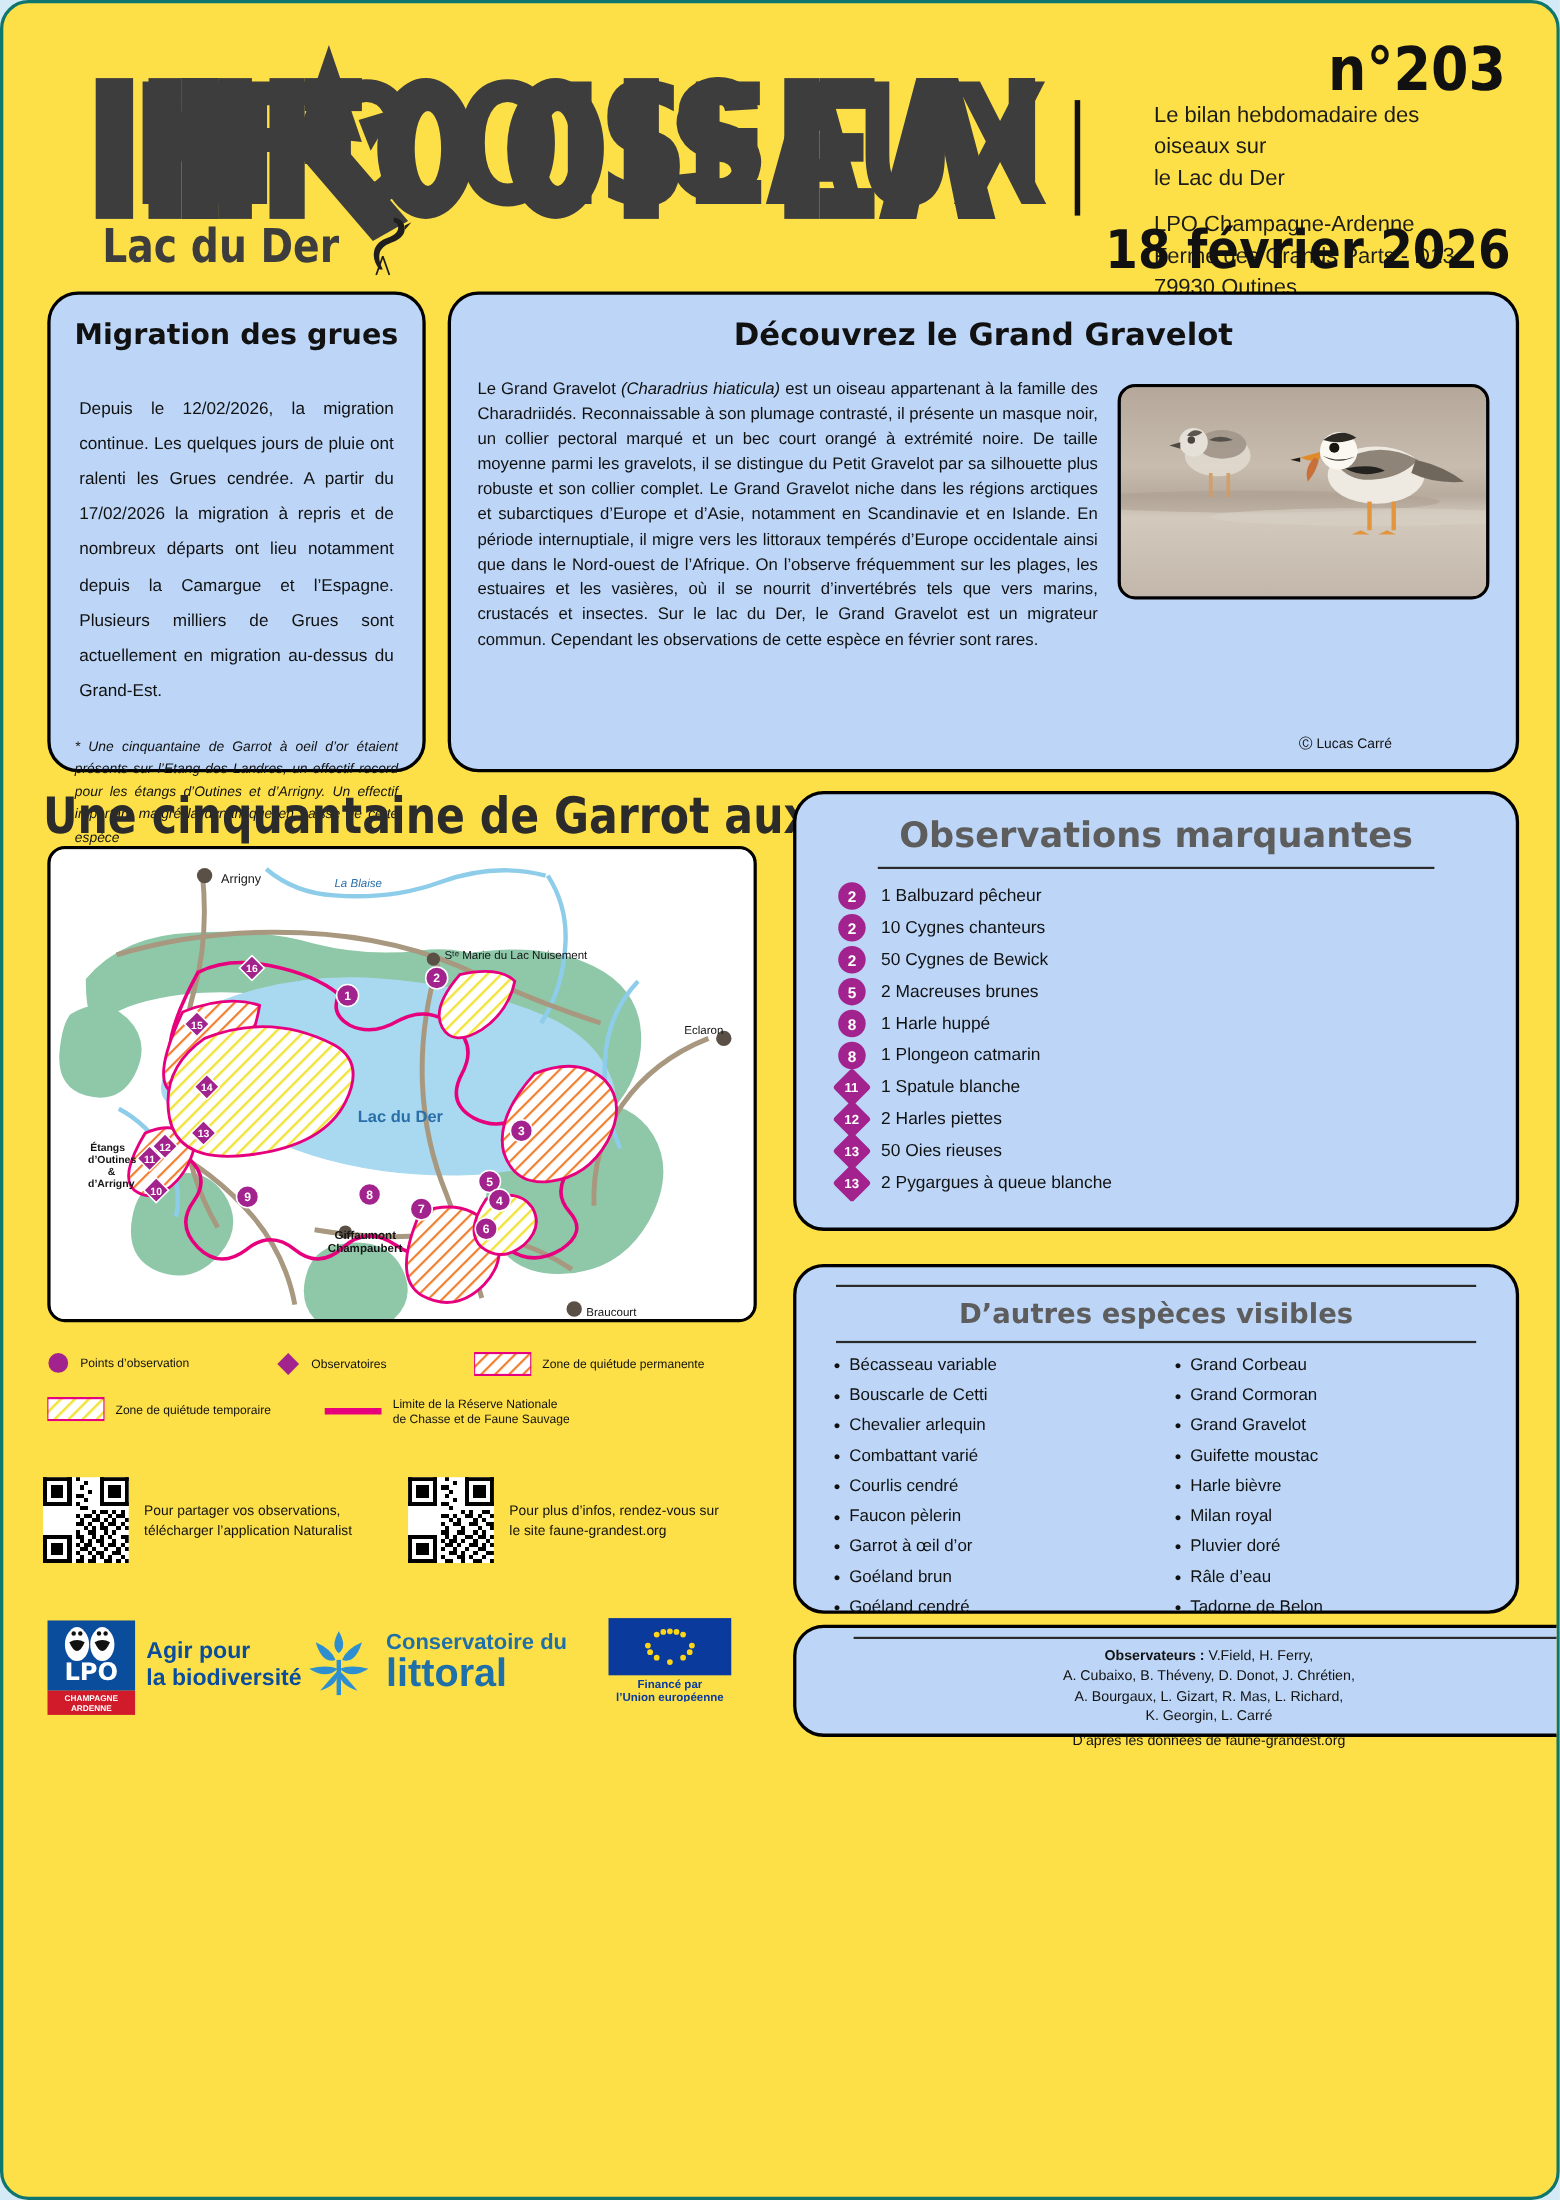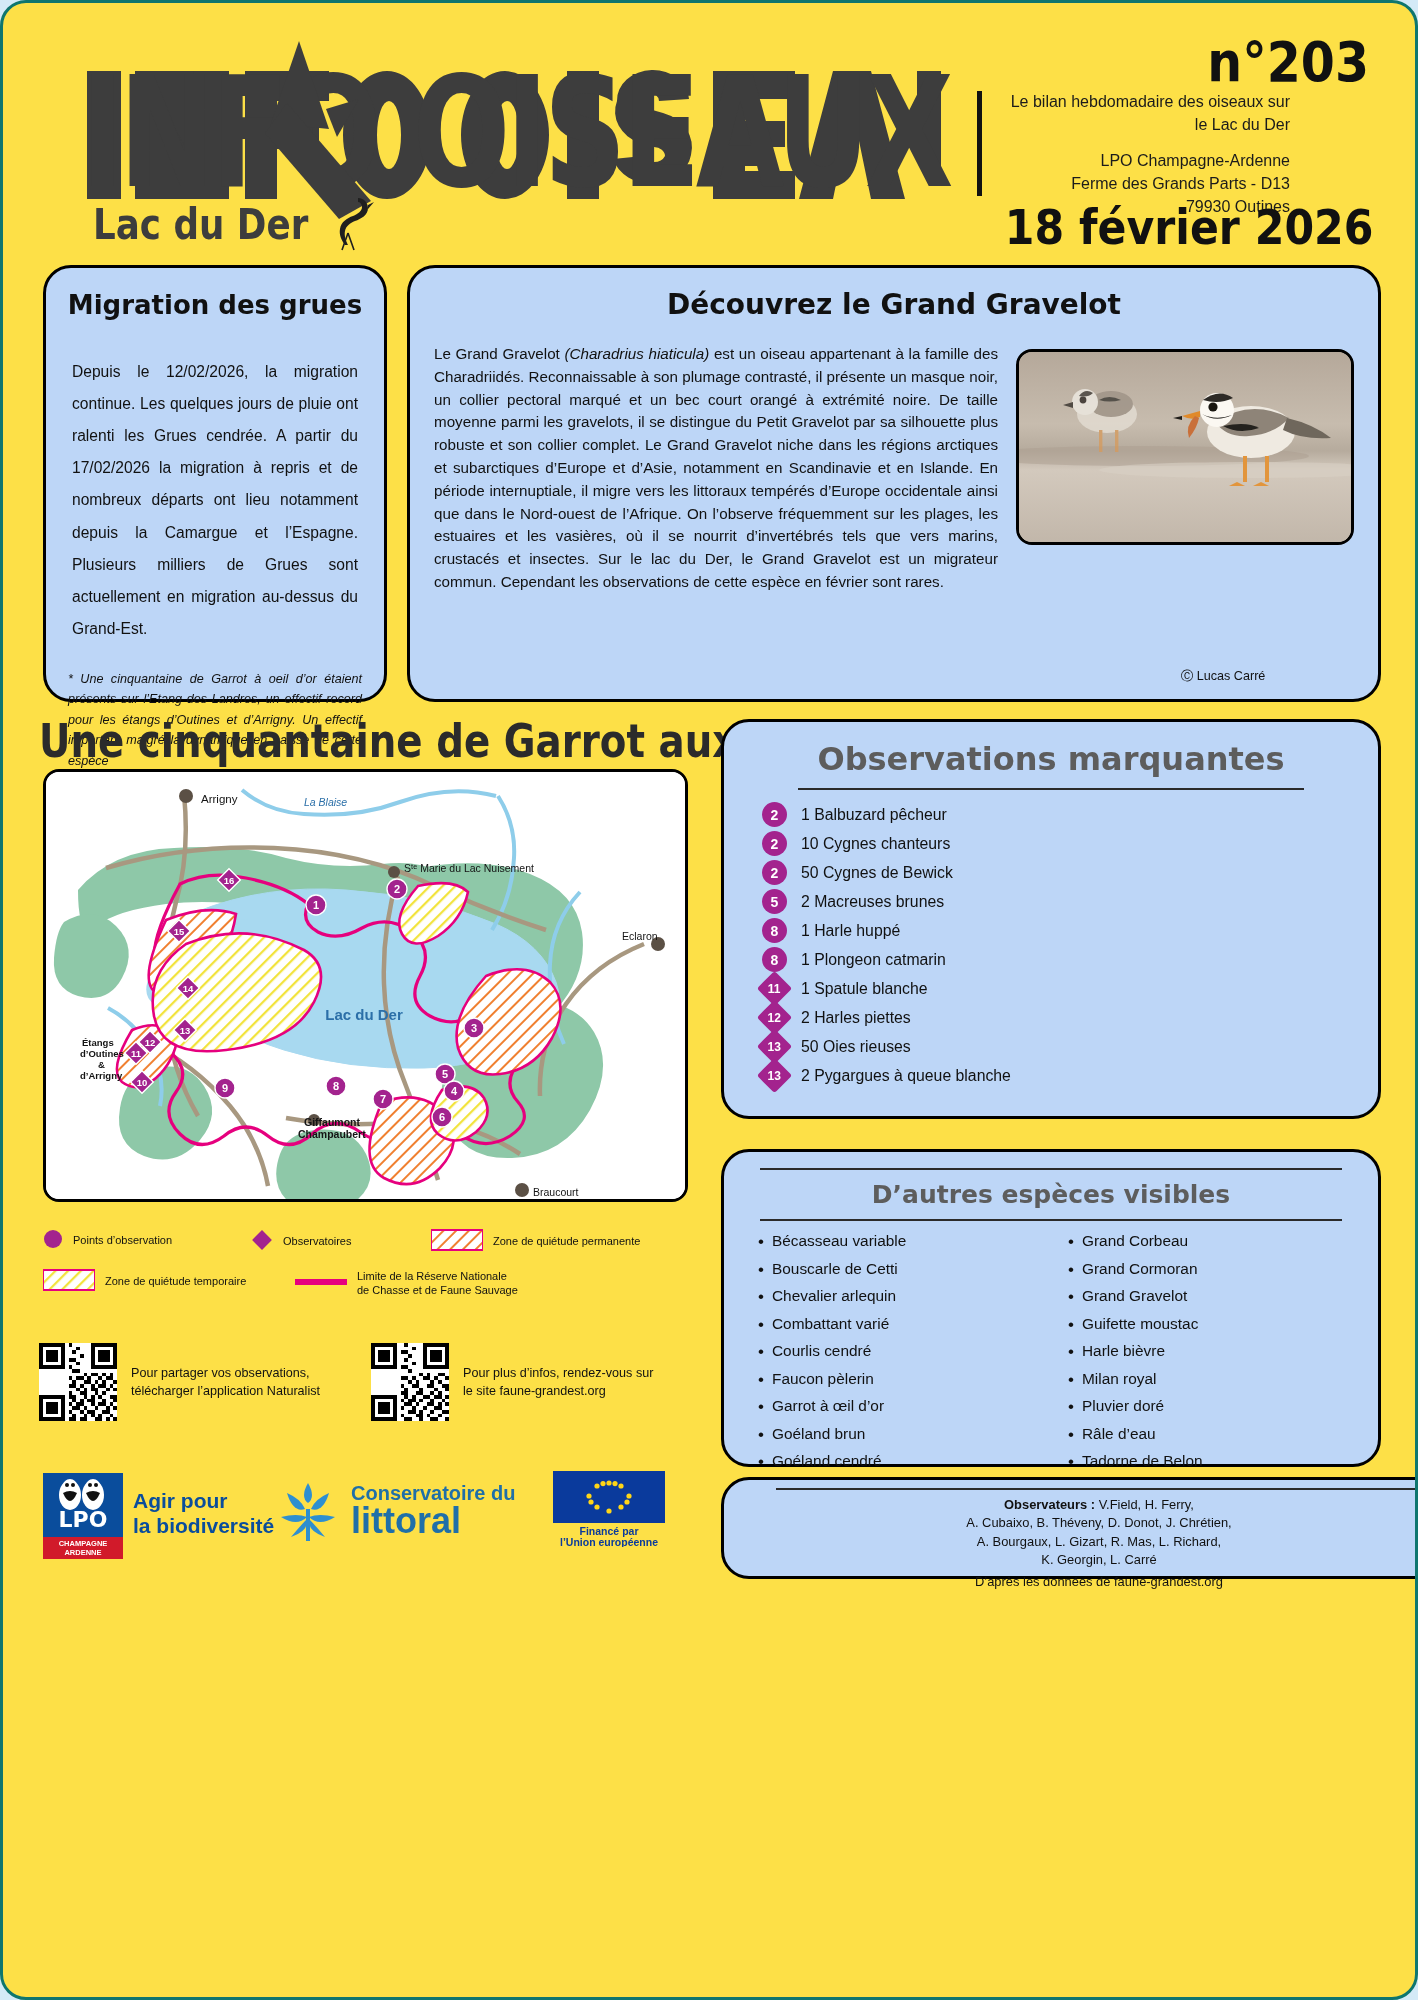--- a/index.html
+++ b/index.html
@@ -25,22 +25,22 @@
     position:absolute; left:90px; top:196px;
     font-family:"DejaVu Sans", sans-serif;
     font-size:34px; font-weight:bold; color:#3d3d3d;
     transform:scaleX(1.05) scaleY(1.25); transform-origin:left top;
     white-space:nowrap;
   }
   .crane-mark { position:absolute; left:325px; top:190px; }
   .bird-overlay { position:absolute; left:228px; top:38px; }
   .head-rule { position:absolute; left:974px; top:88px; width:5px; height:105px; background:#111; }
   .head-info {
-    position:absolute; left:987px; top:88px; width:300px;
-    font-size:16px; color:#1b1b1b; line-height:1.42;text-align:right;
+    position:absolute; left:1046px; top:88px; width:300px;
+    font-size:20px; color:#1b1b1b; line-height:1.42;
   }
   .head-info .gap { height:14px; }
   .issue-no {
     position:absolute; right:52px; top:28px;
     font-family:"DejaVu Sans", sans-serif;
     font-size:49px; font-weight:bold; color:#111;
     transform:scaleY(1.12); transform-origin:right top;
   }
   .issue-date {
     position:absolute; right:48px; top:196px;

